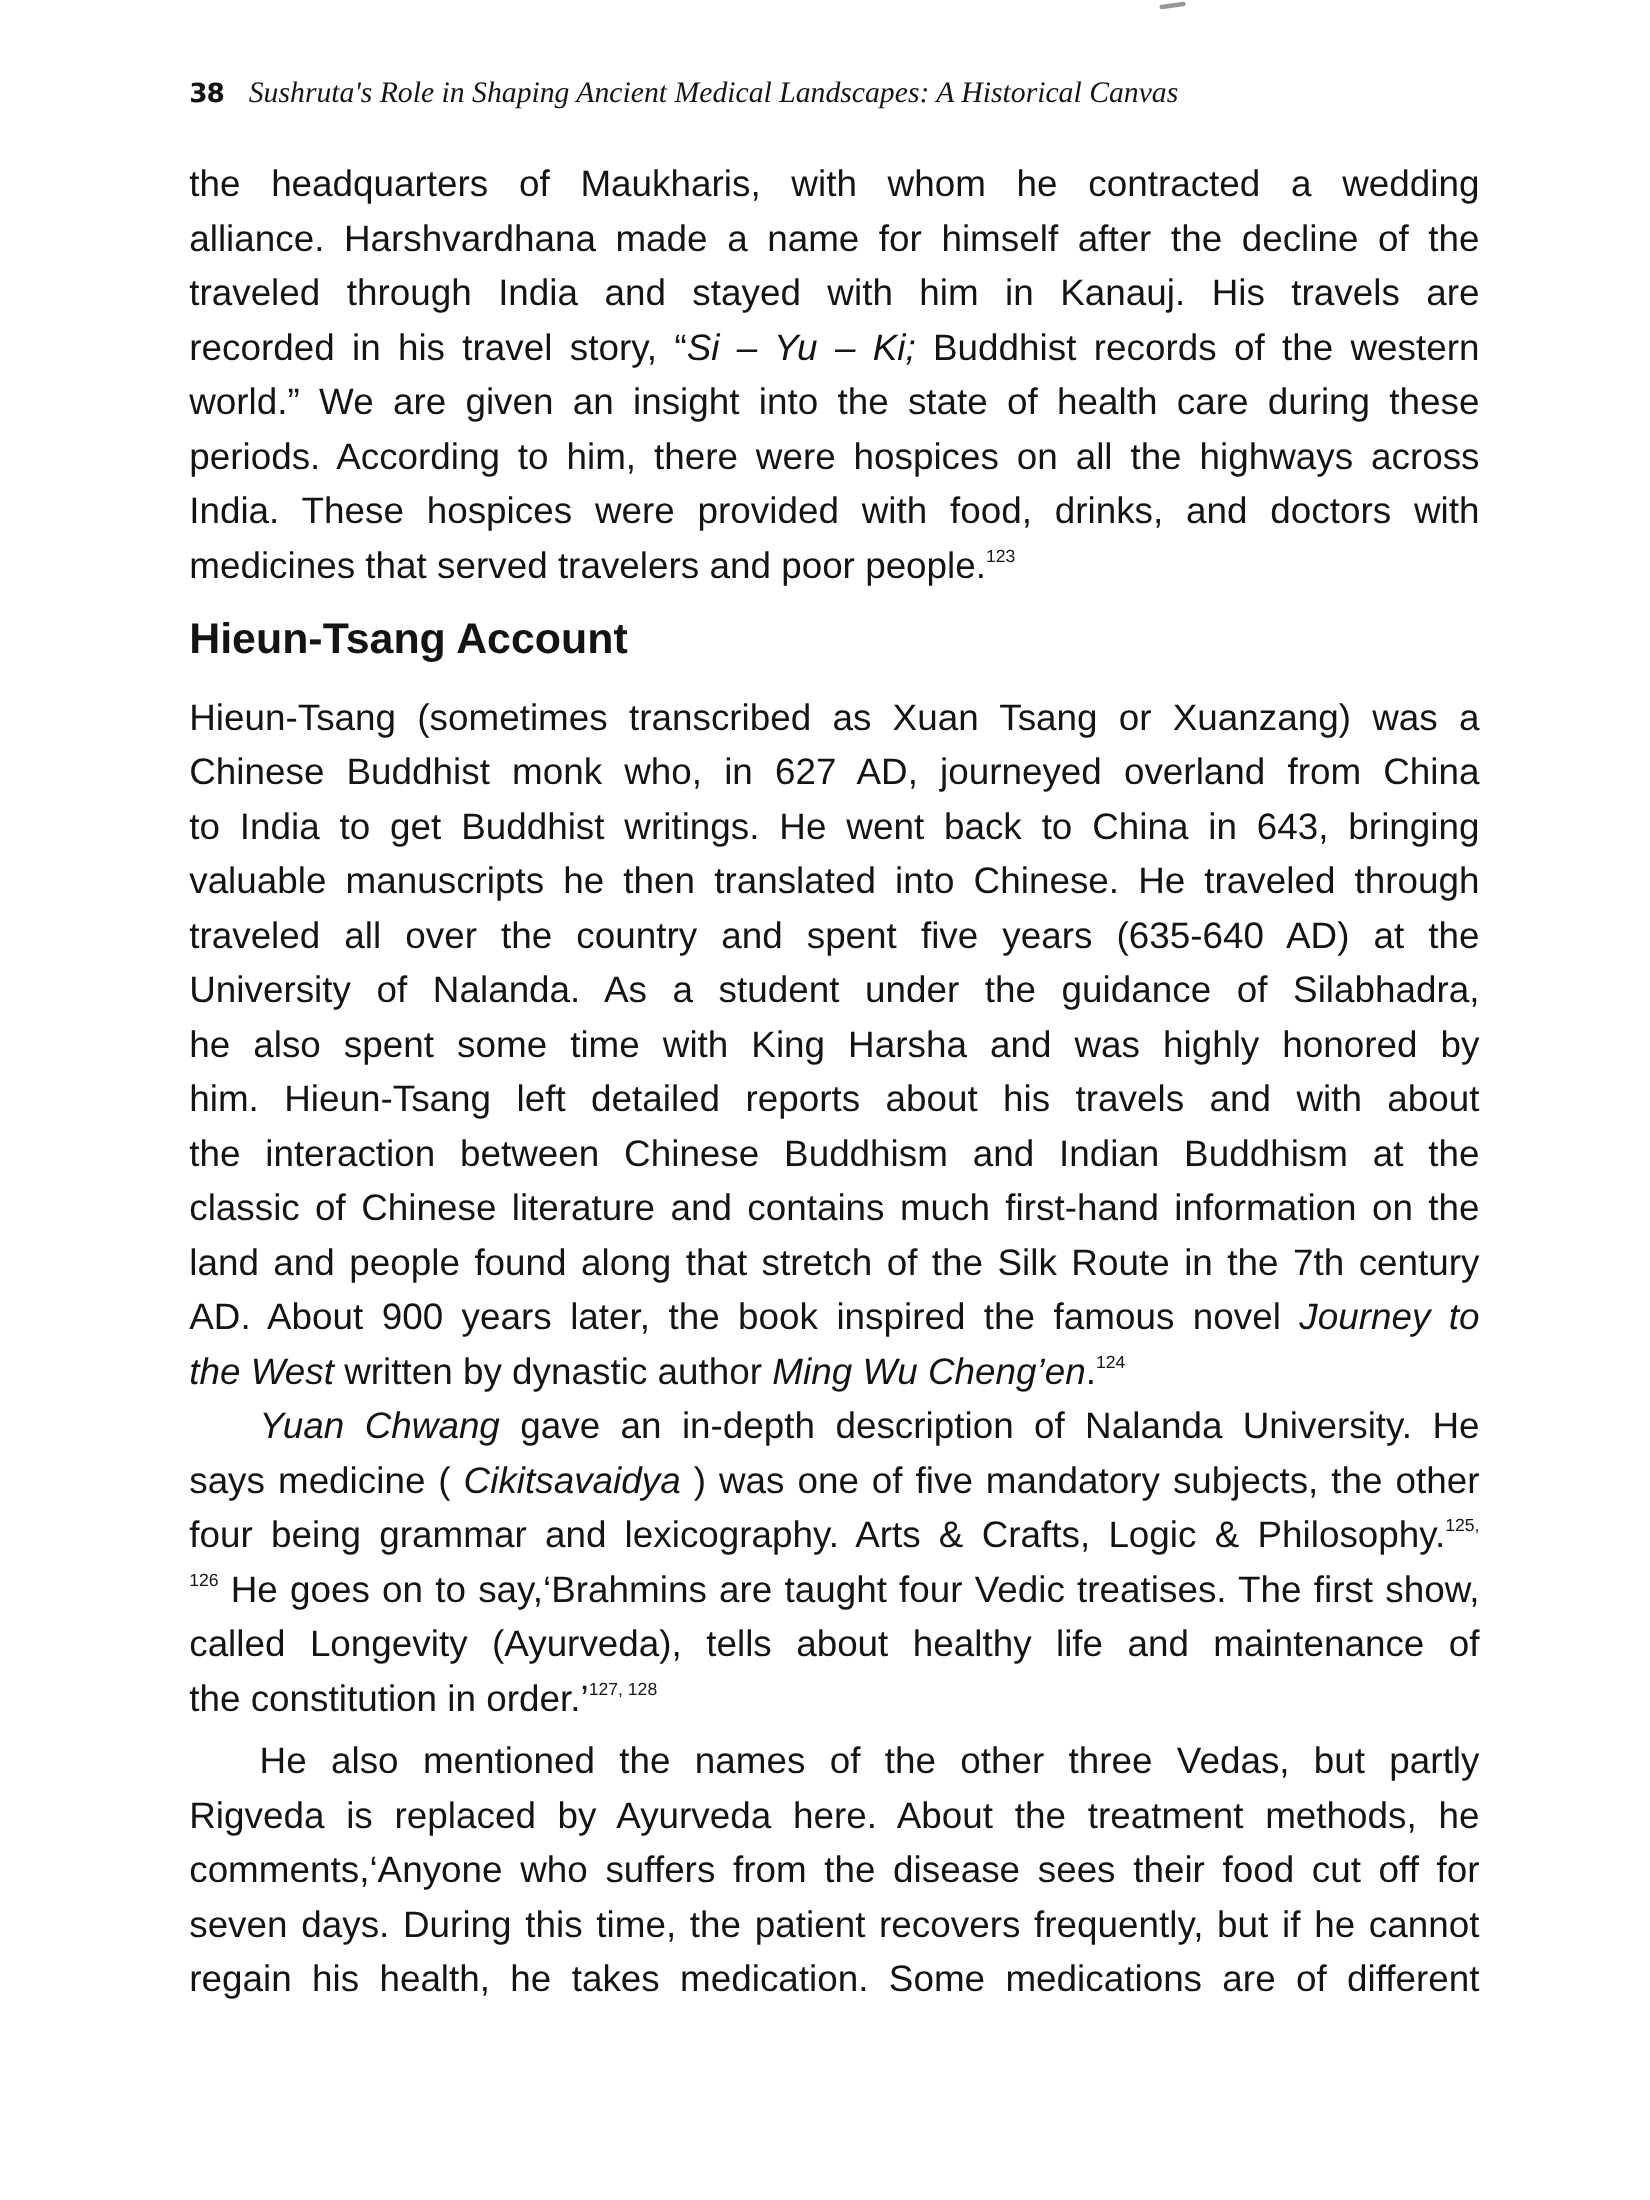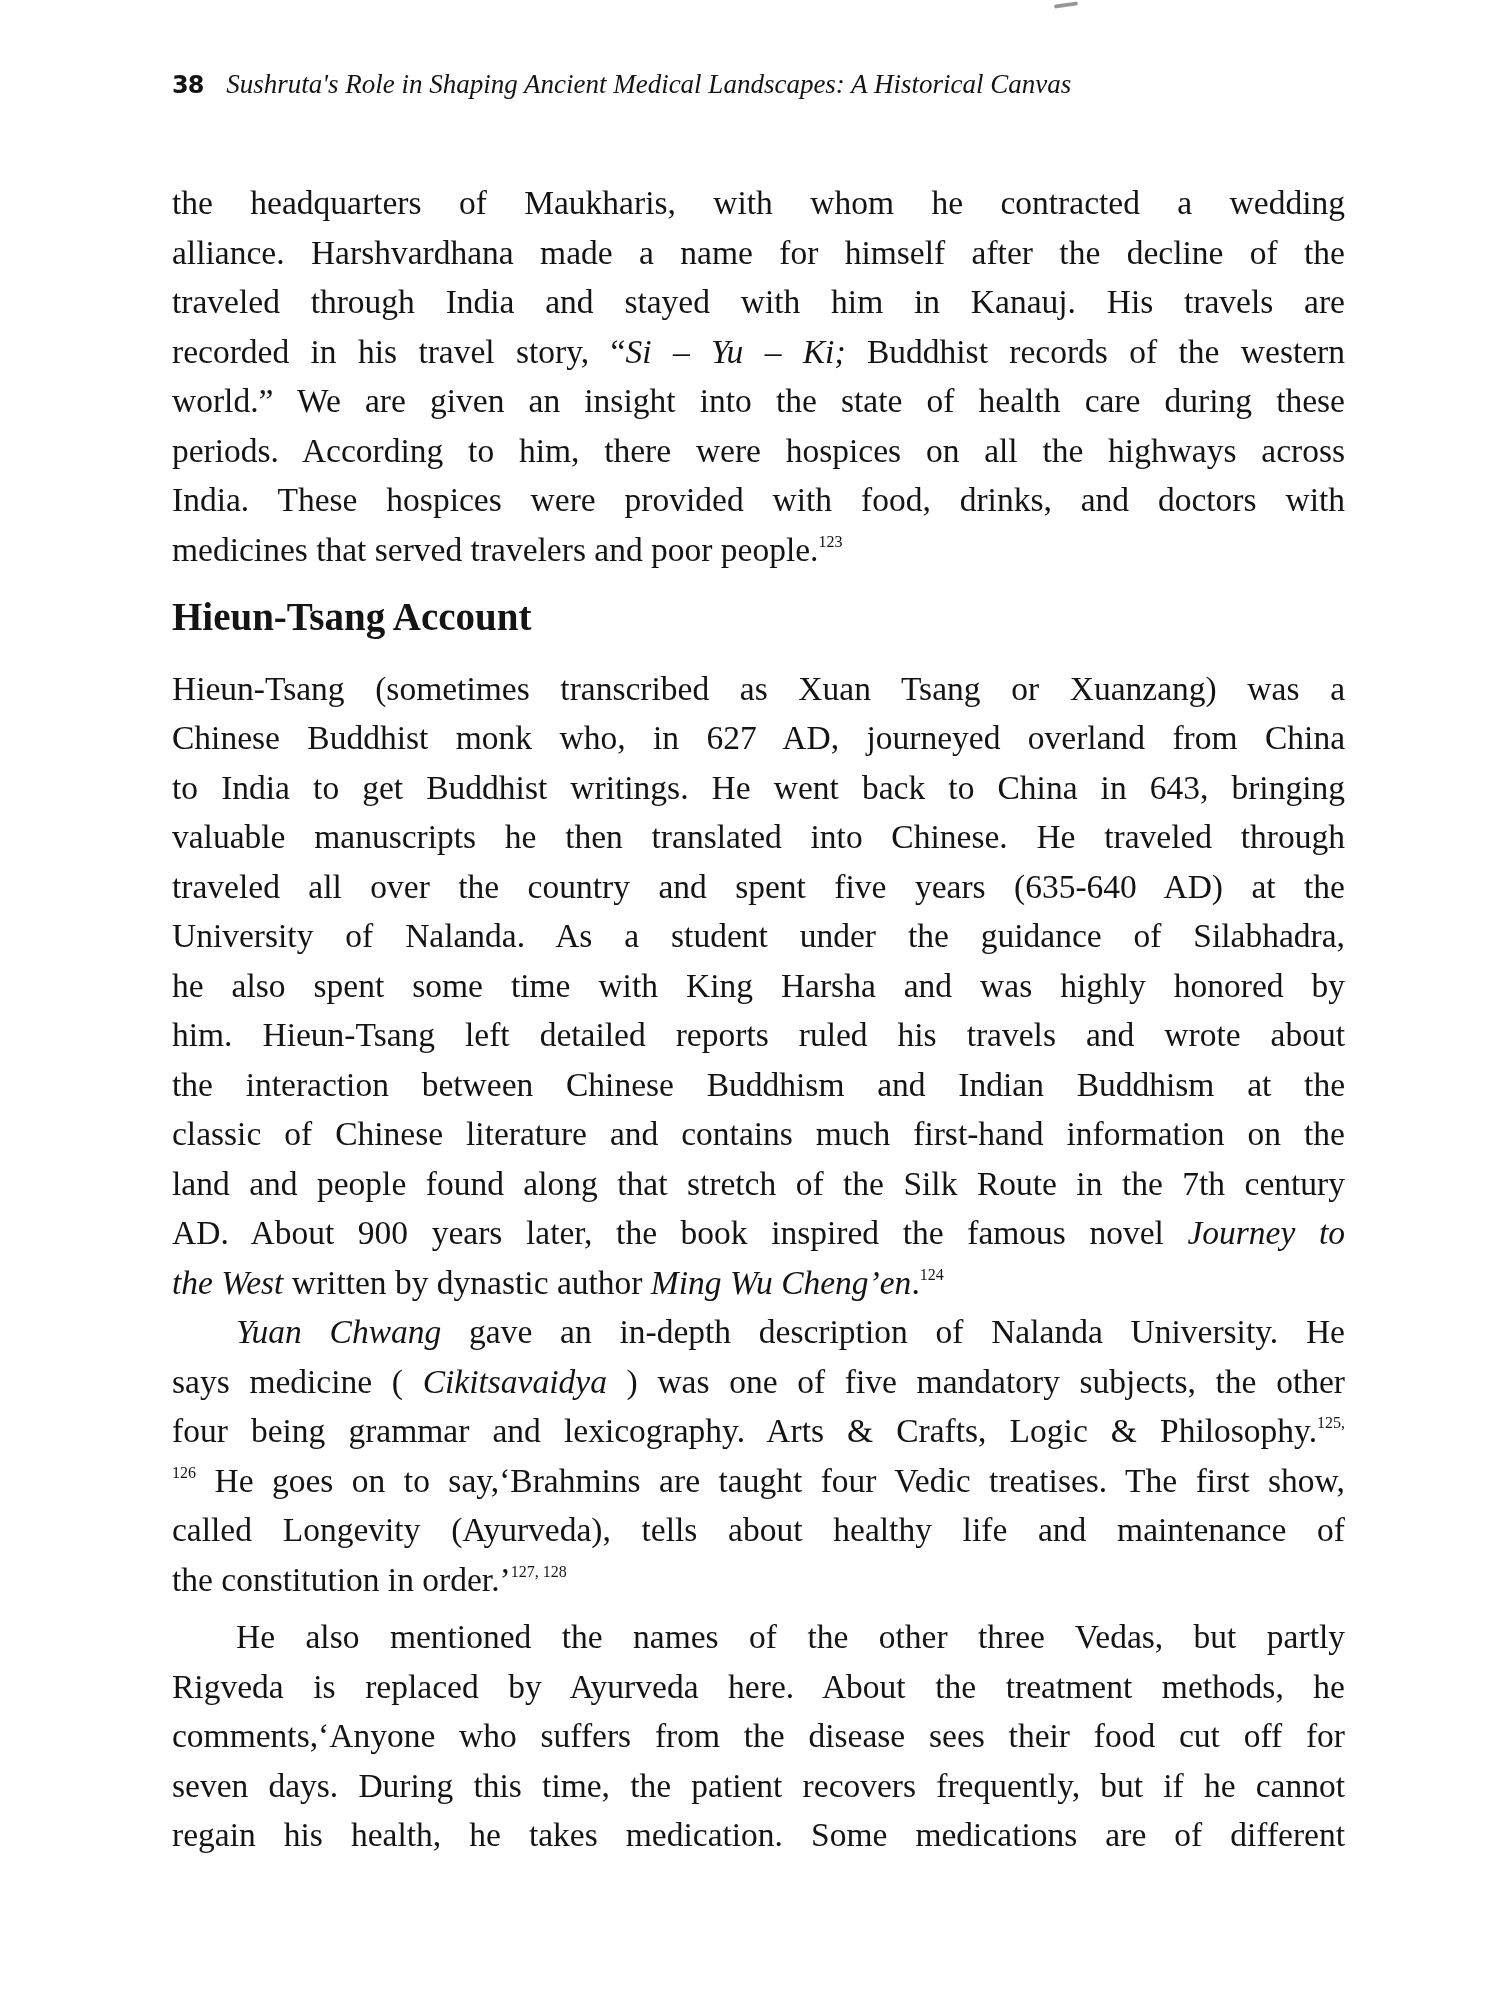--- a/index.html
+++ b/index.html
@@ -44,23 +44,22 @@
       letter-spacing: -1px;
     }
     .running-head .title {
       font-style: italic;
     }
     .body-text {
       position: absolute;
       left: 172px;
       top: 143px;
       width: 1173px;
-      font-family: Liberation Serif, serif;
+      font-family: Liberation Sans, sans-serif;
       font-size: 33.5px;
-      margin-top: 35px;
     }
     .line {
       height: 49.5px;
       line-height: 49.5px;
       white-space: nowrap;
       text-align: justify;
       text-align-last: justify;
       display: block;
       overflow: visible;
     }
@@ -116,21 +115,21 @@
   <div class="heading">Hieun-Tsang Account</div>
 
   <div>
     <span class="line">Hieun-Tsang (sometimes transcribed as Xuan Tsang or Xuanzang) was a</span>
     <span class="line">Chinese Buddhist monk who, in 627 AD, journeyed overland from China</span>
     <span class="line">to India to get Buddhist writings. He went back to China in 643, bringing</span>
     <span class="line">valuable manuscripts he then translated into Chinese. He traveled through</span>
     <span class="line">traveled all over the country and spent five years (635-640 AD) at the</span>
     <span class="line">University of Nalanda. As a student under the guidance of Silabhadra,</span>
     <span class="line">he also spent some time with King Harsha and was highly honored by</span>
-    <span class="line">him. Hieun-Tsang left detailed reports ruled his travels and wrote about</span>
+    <span class="line">him. Hieun-Tsang left detailed reports about his travels and with about</span>
     <span class="line">the interaction between Chinese Buddhism and Indian Buddhism at the</span>
     <span class="line">classic of Chinese literature and contains much first-hand information on the</span>
     <span class="line">land and people found along that stretch of the Silk Route in the 7th century</span>
     <span class="line"><span>AD. About 900 years later, the book inspired the famous novel </span><em>Journey to</em></span>
     <span class="line last"><em>the West</em><span> written by dynastic author </span><em>Ming Wu Cheng’en</em><span>.</span><sup>124</sup></span>
   </div>
 
   <div>
     <span class="line indent"><em>Yuan Chwang</em><span> gave an in-depth description of Nalanda University. He</span></span>
     <span class="line"><span>says medicine ( </span><em>Cikitsavaidya</em><span> ) was one of five mandatory subjects, the other</span></span>

